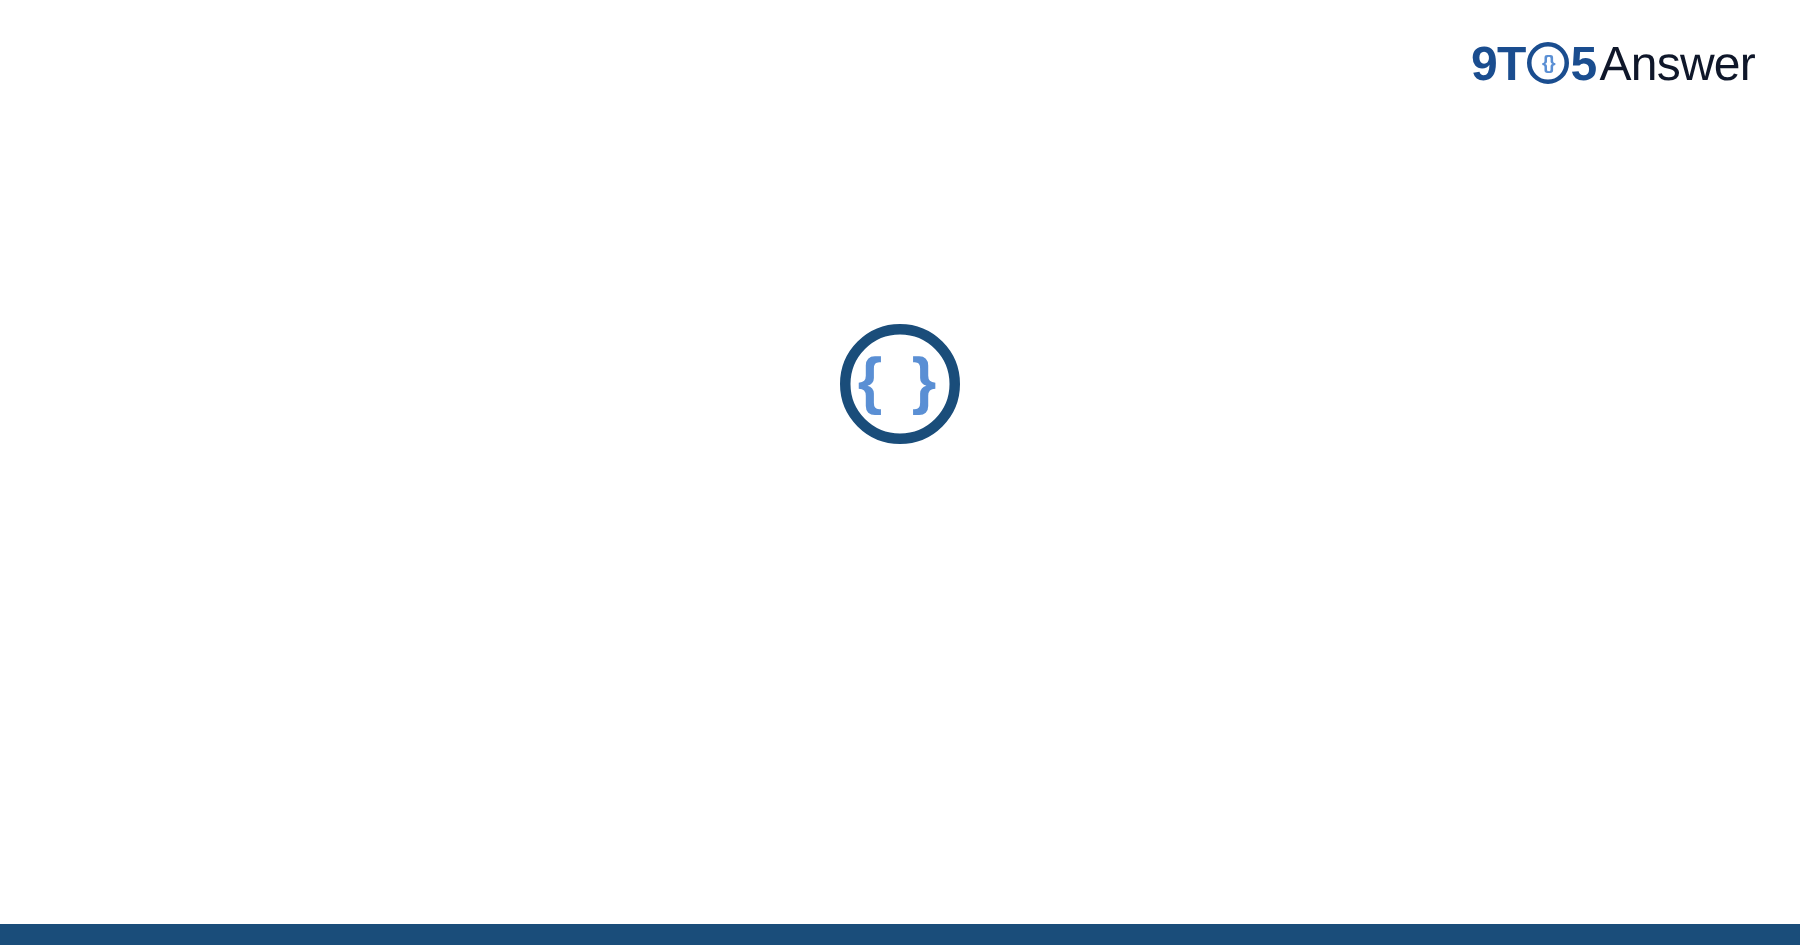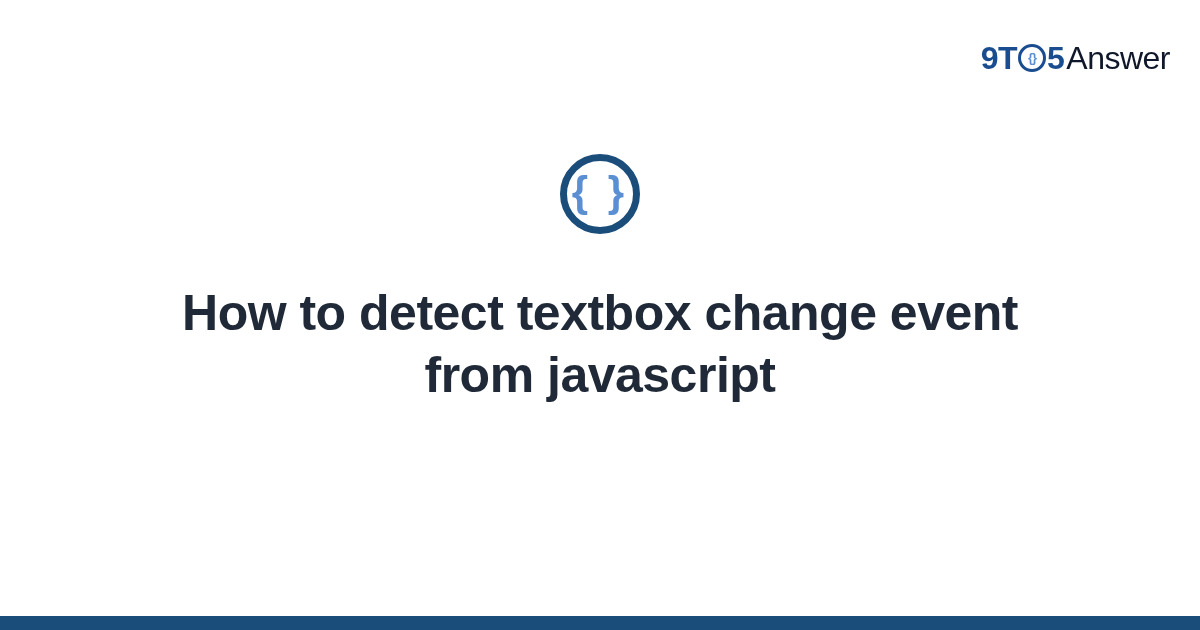--- a/index.html
+++ b/index.html
@@ -10,21 +10,21 @@
     body {
       width: 1200px;
       height: 630px;
       background: #ffffff;
       font-family: -apple-system, BlinkMacSystemFont, "Segoe UI", Helvetica, Arial, sans-serif;
       position: relative;
       overflow: hidden;
     }
     .logo {
       position: absolute;
-      top: 40px;
+      top: 24px;
       right: 30px;
       font-size: 32px;
       font-weight: 500;
       letter-spacing: -0.5px;
       display: flex;
       align-items: center;
     }
     .logo-9t {
       color: #1a4d8f;
       font-weight: 600;
@@ -116,16 +116,15 @@
     <span class="logo-zero-inner">{}</span>
   </span>
   <span class="logo-5">5</span>
   <span class="logo-answer">Answer</span>
 </div>
 
 <div class="content">
   <div class="category-icon">
     <span class="braces">{ }</span>
   </div>
-  <h1 class="title">How to detect textbox change event from javascript</h1>
 </div>
 
 <div class="footer-bar"></div>
 
 </body></html>

